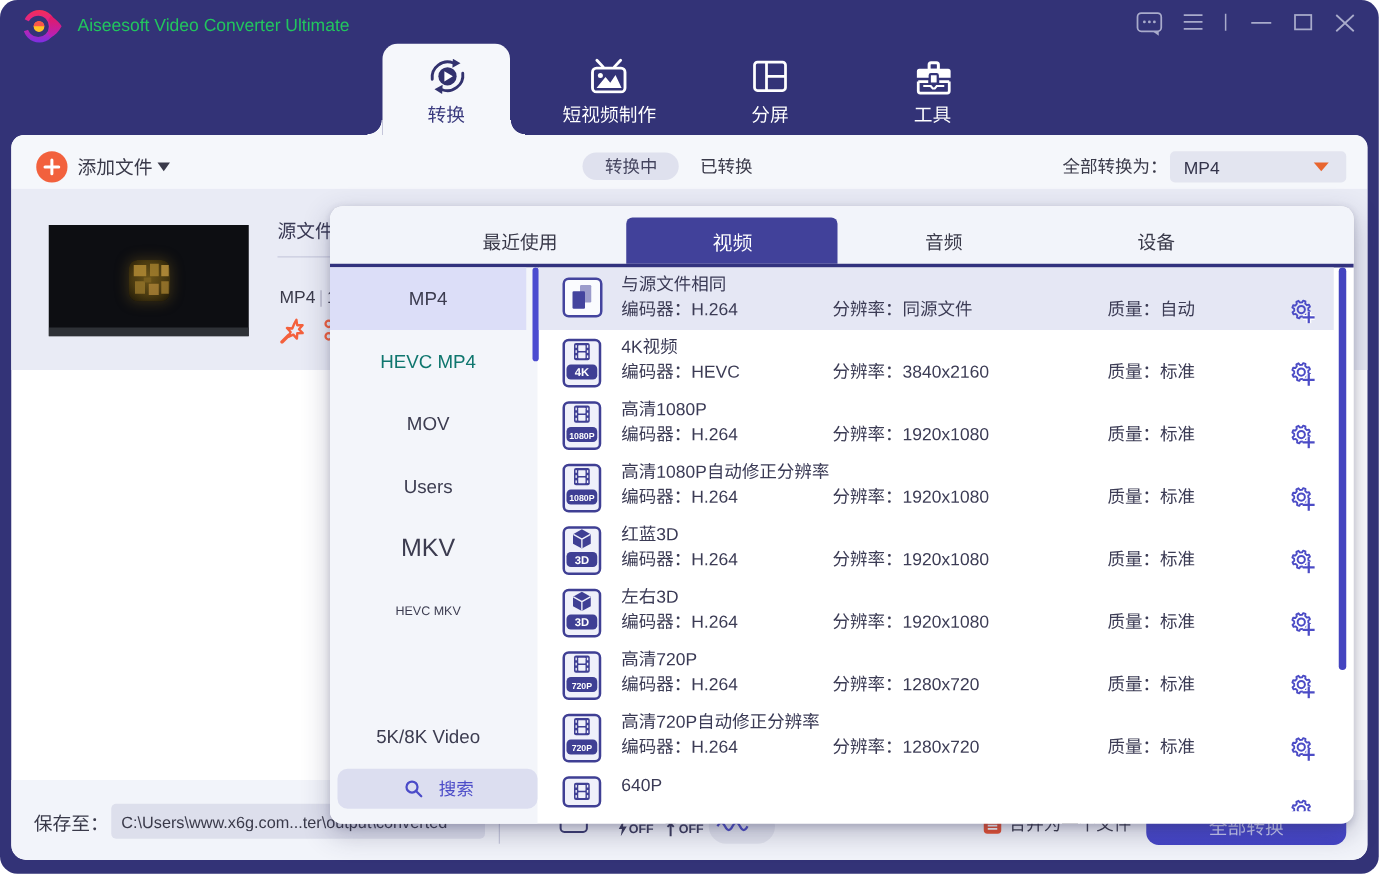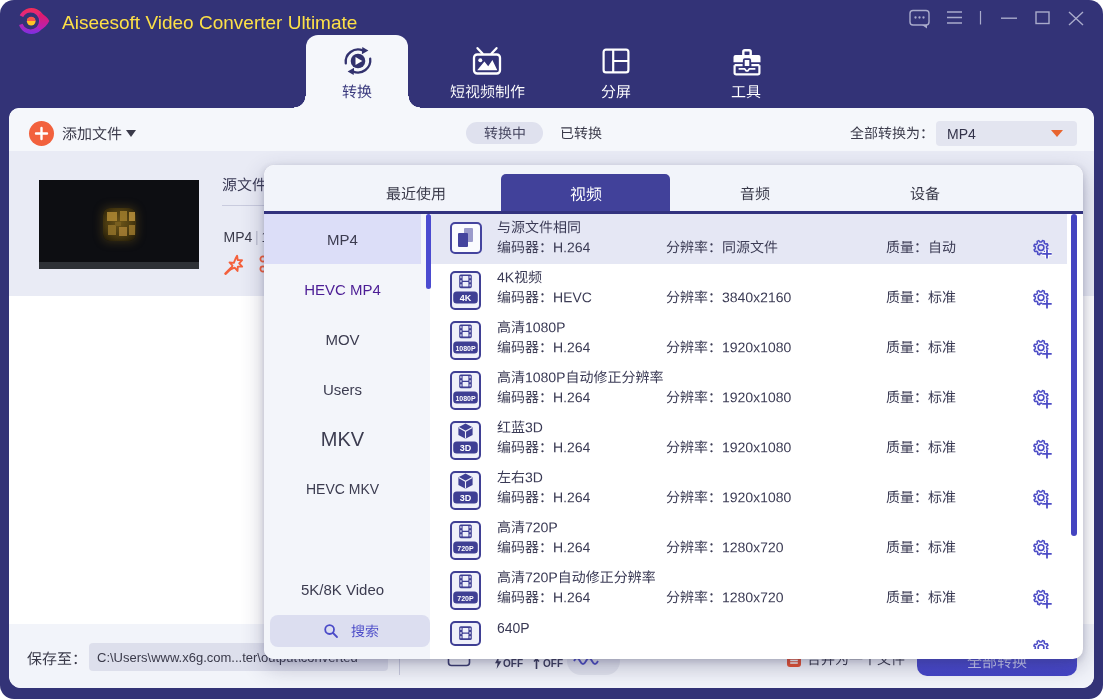--- a/index.html
+++ b/index.html
@@ -12,21 +12,21 @@
           <stop offset="0" stop-color="#E51A60"></stop>
           <stop offset="1" stop-color="#B521BC"></stop>
         </linearGradient>
 </defs>
 <path fill-rule="evenodd" d="M15.5 3 A 13 13 0 1 1 15.5 29 A 13 13 0 1 1 15.5 3 Z M14.6 7.6 A 8.5 8.5 0 1 0 14.6 24.6 A 8.5 8.5 0 1 0 14.6 7.6 Z" fill="url(#lgA)"></path>
 <path d="M24.5 7.5 C 29 10.5 32 13.2 33.3 15.9 C 31 20.2 28 23.2 24.3 25.1 L 22.2 20.7 A 8.5 8.5 0 0 0 22.6 11.2 Z" fill="url(#lgB)"></path>
 <path d="M15 16 L 0 8.5 L 0 21 Z" fill="#333377"></path>
 <circle cx="15.2" cy="16.2" r="4.3" fill="#FFC425"></circle>
 <path d="M 10.9 16 A 4.3 4.3 0 0 1 19.5 16 Z" fill="#F8554A"></path>
 </svg>
-    <div class="abs" style="left:62px;top:12px;color:#fde047;font-size:19px;letter-spacing:0">Aiseesoft Video Converter Ultimate</div>
+    <div class="abs" style="left:62px;top:12px;color:#22c55e;font-size:14px;letter-spacing:0">Aiseesoft Video Converter Ultimate</div>
     <svg class="abs" style="left:905px;top:7px" width="185" height="22" viewBox="0 0 185 22" fill="none" stroke="#A9ABCB" stroke-width="1.4">
 <rect x="5" y="3.5" width="19" height="14.5" rx="3"></rect>
 <path d="M17 18 L22 21.5 L22 18" fill="#A9ABCB" stroke="none"></path>
 <circle cx="10.5" cy="10.5" r="1.15" fill="#A9ABCB" stroke="none"></circle>
       <circle cx="14.5" cy="10.5" r="1.15" fill="#A9ABCB" stroke="none"></circle>
       <circle cx="18.5" cy="10.5" r="1.15" fill="#A9ABCB" stroke="none"></circle>
 <path d="M42 5 H57 M42 10.5 H57 M42 16 H57"></path>
 <path d="M75.5 4 V17.5" stroke-width="1.2"></path>
 <path d="M96 11.2 H112"></path>
 <rect x="131" y="5" width="13" height="11.5"></rect>
@@ -208,25 +208,25 @@
       </svg>
       <svg style="position:absolute;left:646.0px;top:20.2px;" width="32" height="24" viewBox="0 -14.13 32 24">
         <g fill="#3A3A4A">
           <use href="#g0f5519a0"></use>
         </g>
       </svg>
       <div class="abs" style="left:0;top:46px;width:819px;height:3px;background:#32327E"></div>
       <div class="abs" style="left:0;top:49px;width:166px;height:445px;background:#F3F5FA"></div>
       <div class="abs" style="left:0;top:49px;width:157px;height:50px;background:#DCDEF8"></div>
       <div class="abs" style="left:0;top:49px;width:157px;height:50px;color:#3C3C50;font-size:15px;display:flex;align-items:center;justify-content:center">MP4</div>
-      <div class="abs" style="left:0;top:99px;width:157px;height:50px;color:#4c1d95;font-size:15px;display:flex;align-items:center;justify-content:center">HEVC MP4</div>
+      <div class="abs" style="left:0;top:99px;width:157px;height:50px;color:#0f766e;font-size:15px;display:flex;align-items:center;justify-content:center">HEVC MP4</div>
       <div class="abs" style="left:0;top:149px;width:157px;height:50px;color:#3C3C50;font-size:15px;display:flex;align-items:center;justify-content:center">MOV</div>
       <div class="abs" style="left:0;top:199px;width:157px;height:50px;color:#3C3C50;font-size:15px;display:flex;align-items:center;justify-content:center">Users</div>
       <div class="abs" style="left:0;top:249px;width:157px;height:50px;color:#3C3C50;font-size:20px;display:flex;align-items:center;justify-content:center">MKV</div>
-      <div class="abs" style="left:0;top:299px;width:157px;height:50px;color:#3C3C50;font-size:14px;display:flex;align-items:center;justify-content:center">HEVC MKV</div>
+      <div class="abs" style="left:0;top:299px;width:157px;height:50px;color:#3C3C50;font-size:10px;display:flex;align-items:center;justify-content:center">HEVC MKV</div>
       <div class="abs" style="left:0;top:399px;width:157px;height:50px;color:#3C3C50;font-size:15px;display:flex;align-items:center;justify-content:center">5K/8K Video</div>
       <div class="abs" style="left:162px;top:49px;width:5px;height:75px;background:#4B4BD0;border-radius:2.5px"></div>
       <div class="abs" style="left:6px;top:450px;width:160px;height:32px;background:#DCDEF0;border-radius:8px"></div>
       <svg class="abs" style="left:59px;top:458px" width="16" height="16" viewBox="0 0 16 16" fill="none" stroke="#4B4BC8" stroke-width="1.8">
         <circle cx="6.6" cy="6.6" r="4.4"></circle>
         <path d="M10 10 L14 14" stroke-linecap="round"></path>
       </svg>
       <svg style="position:absolute;left:87.0px;top:458.3px;" width="30" height="23" viewBox="0 -13.19 30 23">
         <g fill="#4B4BC8">
           <use href="#g775844a4"></use>

